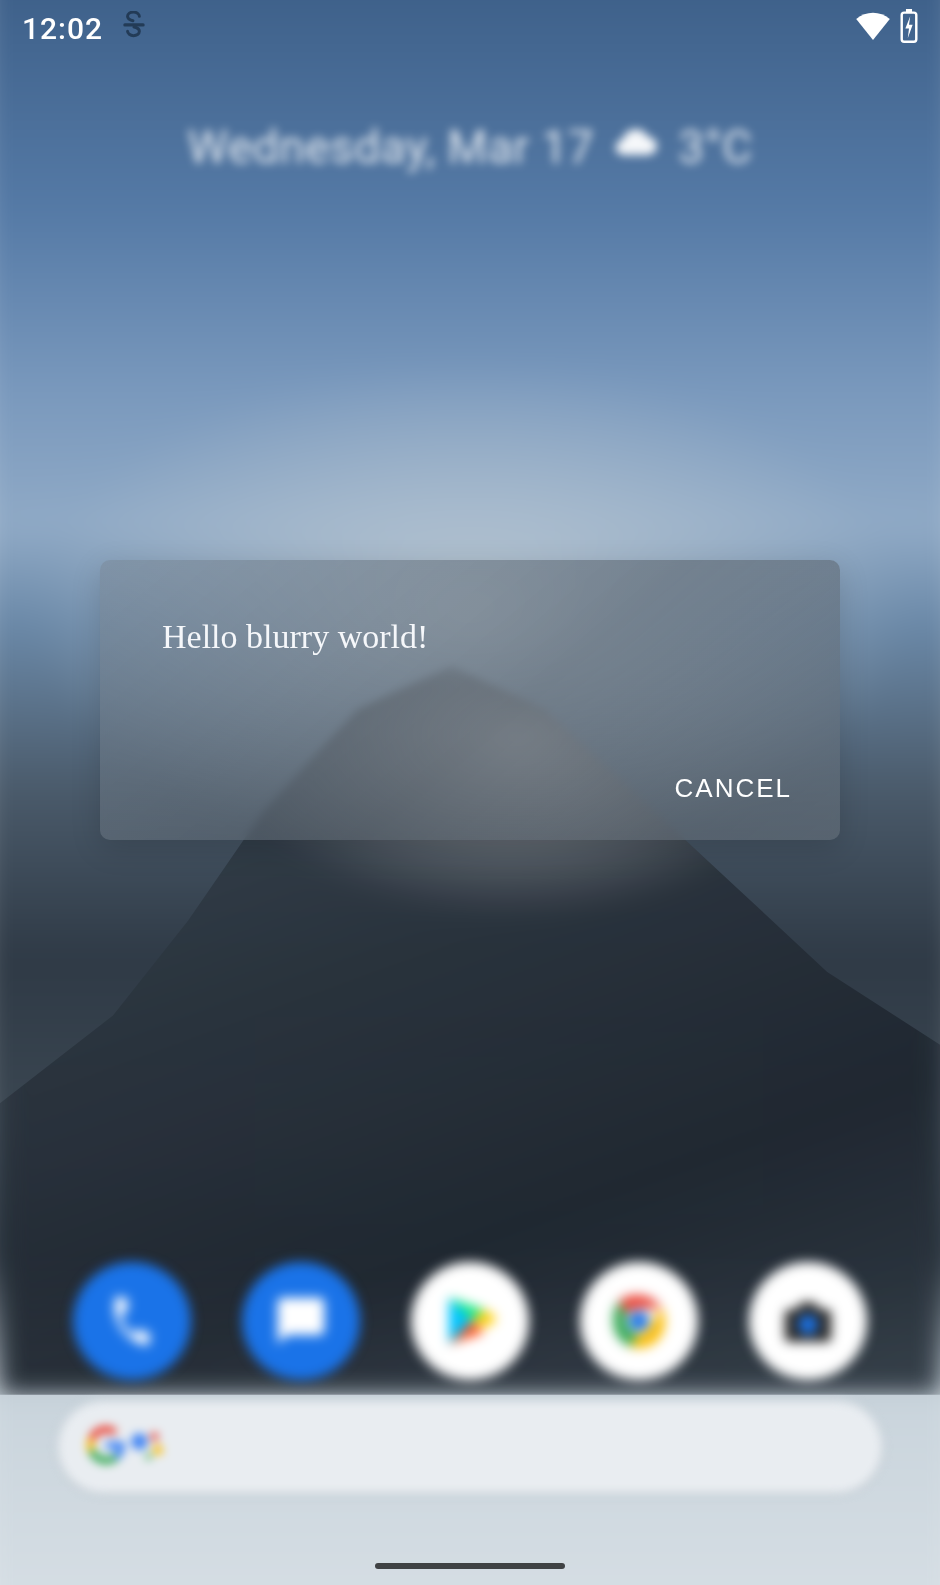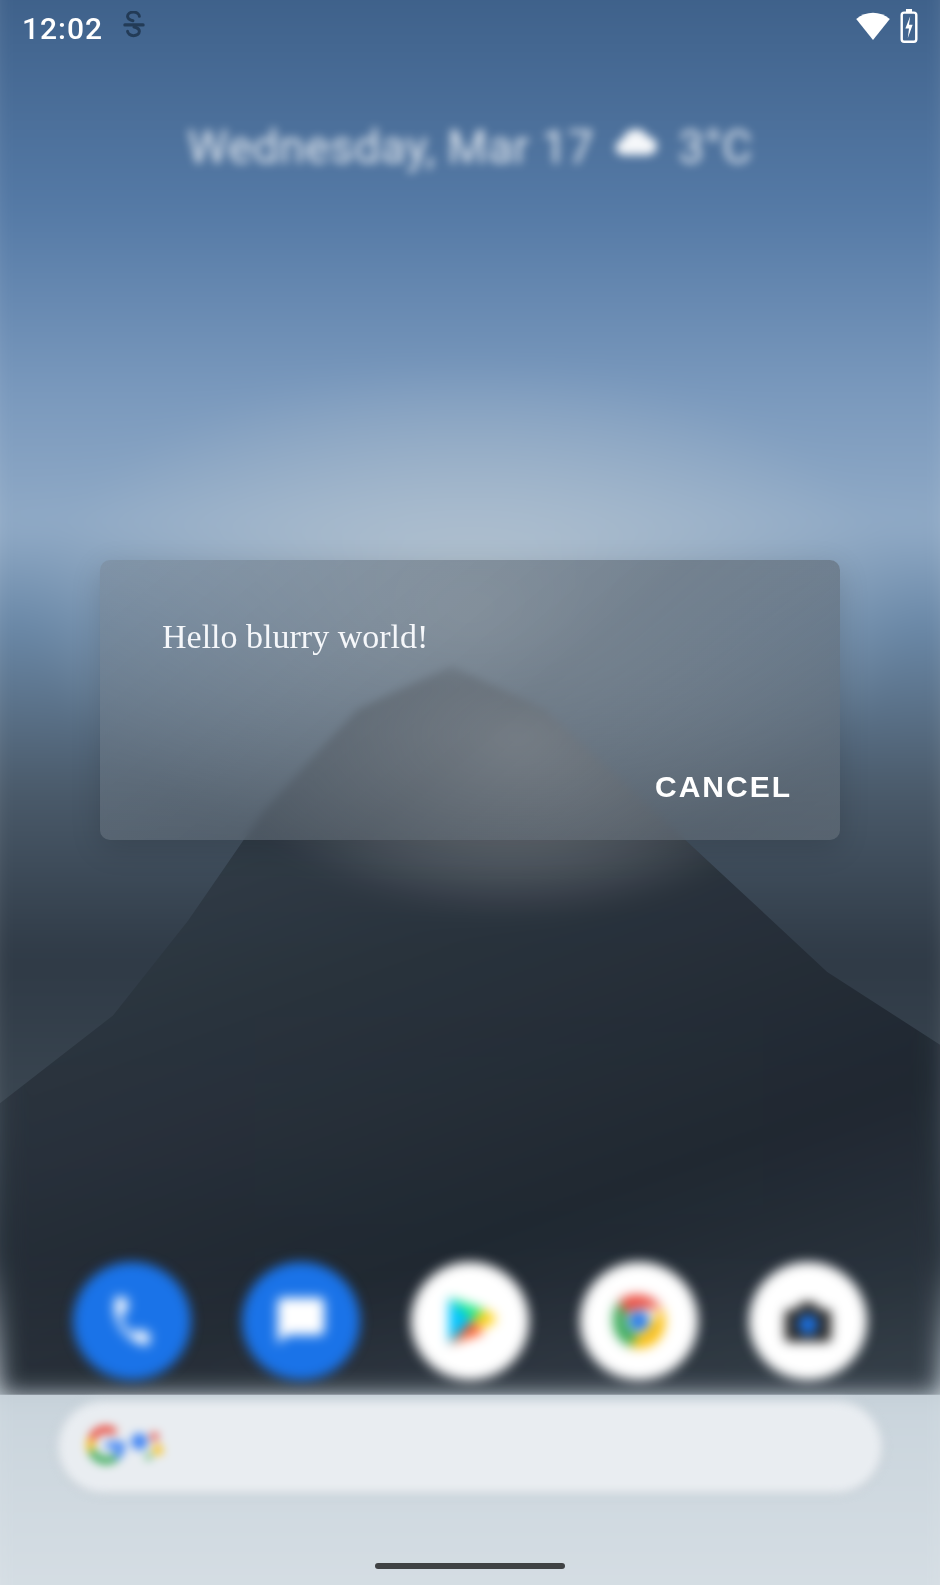--- a/index.html
+++ b/index.html
@@ -110,21 +110,21 @@
   }
   .dialog-text {
     padding: 58px 62px 0;
     font-size: 34px; font-weight: 400; color: #f5f7fa; font-family: Liberation Serif, serif;
   }
   .dialog-actions {
     margin-top: auto; padding: 0 48px 36px;
     display: flex; justify-content: flex-end;
   }
   .dialog-button {
-    font-size: 30px; font-weight: 700; letter-spacing: 2px;
+    font-size: 26px; font-weight: 400; letter-spacing: 2px;
     color: #ffffff; background: transparent; border: none; cursor: pointer;
   }
 </style>
 </head>
 <body>
 
 <div class="wallpaper"></div>
 <div class="mountain"></div>
 
 <div class="screen">

